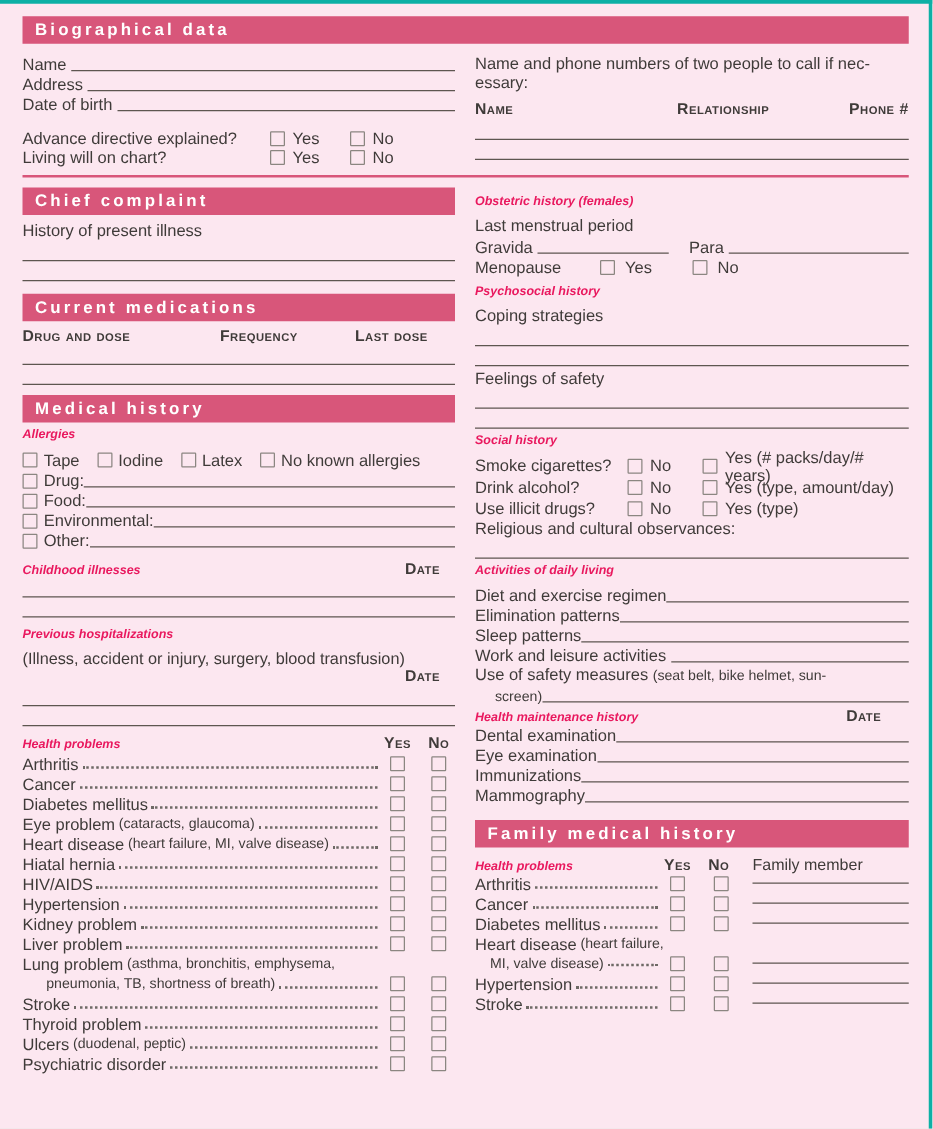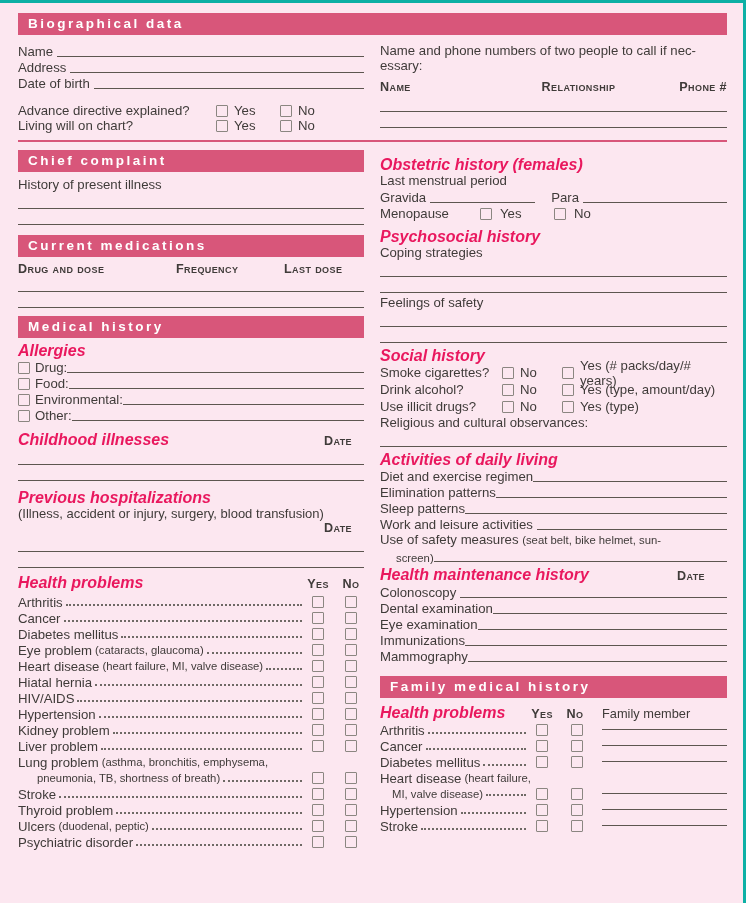--- a/index.html
+++ b/index.html
@@ -22,21 +22,21 @@
   .bio-left, .col-left { width:346px; flex:0 0 346px; }
   .bio-right, .col-right { flex:1; min-width:0; }
 
   .fline { display:flex; align-items:flex-end; height:15.5px; margin-top:0.5px; }
   .fline .lbl { white-space:nowrap; padding-right:4px; }
   .ln { flex:1; border-bottom:1.4px solid #5d5650; margin-bottom:2px; min-width:0; }
   .ln-fixed { border-bottom:1.4px solid #5d5650; margin-bottom:2px; }
   .bl { height:16px; border-bottom:1.4px solid #5d5650; }
 
   .sc { font-variant:small-caps; font-weight:600; font-size:12.6px; letter-spacing:0.4px; }
-  .ital { font-style:italic; font-weight:bold; color:#e9185e; font-size:16px; }
+  .ital { font-style:italic; font-weight:bold; color:#e9185e; font-size:10px; }
   .note { font-size:11.3px; }
 
   .cb { width:12px; height:12px; border:1.3px solid #8b8681; display:inline-block; flex:0 0 12px; border-radius:1px; background:transparent; }
 
   .q-row { display:flex; align-items:center; height:15px; }
   .q-row .q { width:198px; }
   .yn-group { display:flex; align-items:center; width:64px; }
   .yn-group .cb { margin-right:6px; }
 
   .contacts-hdr { display:flex; margin-top:7px; }
@@ -184,20 +184,38 @@
         <span class="m3 sc">Last dose</span>
       </div>
       <div class="bl"></div>
       <div class="bl"></div>
 
       <div class="bar" style="margin-top:8px">
         <span>Medical history</span>
       </div>
 
       <div class="ital mt4 h17">Allergies</div>
+      <div class="quick-row">
+        <span class="quick-item">
+            <span class="cb"></span>
+            <span>Tape</span>
+          </span>
+        <span class="quick-item">
+            <span class="cb"></span>
+            <span>Iodine</span>
+          </span>
+        <span class="quick-item">
+            <span class="cb"></span>
+            <span>Latex</span>
+          </span>
+        <span class="quick-item">
+            <span class="cb"></span>
+            <span>No known allergies</span>
+          </span>
+      </div>
       <div class="al-row">
         <span class="cb"></span>
         <span class="lbl">Drug:</span>
         <span class="ln"></span>
       </div>
       <div class="al-row">
         <span class="cb"></span>
         <span class="lbl">Food:</span>
         <span class="ln"></span>
       </div>
@@ -497,24 +515,20 @@
       <div class="fline indent">
         <span class="note">screen)</span>
         <span class="ln"></span>
       </div>
 
       <div class="hdr-date mt2" style="margin-top:2px">
         <span class="ital">Health maintenance history</span>
         <span class="sc" style="margin-right:22px">Date</span>
       </div>
       <div class="fline">
-        <span class="lbl">Colonoscopy</span>
-        <span class="ln"></span>
-      </div>
-      <div class="fline">
         <span class="lbl" style="padding-right:0">Dental examination</span>
         <span class="ln"></span>
       </div>
       <div class="fline">
         <span class="lbl" style="padding-right:0">Eye examination</span>
         <span class="ln"></span>
       </div>
       <div class="fline">
         <span class="lbl" style="padding-right:0">Immunizations</span>
         <span class="ln"></span>

